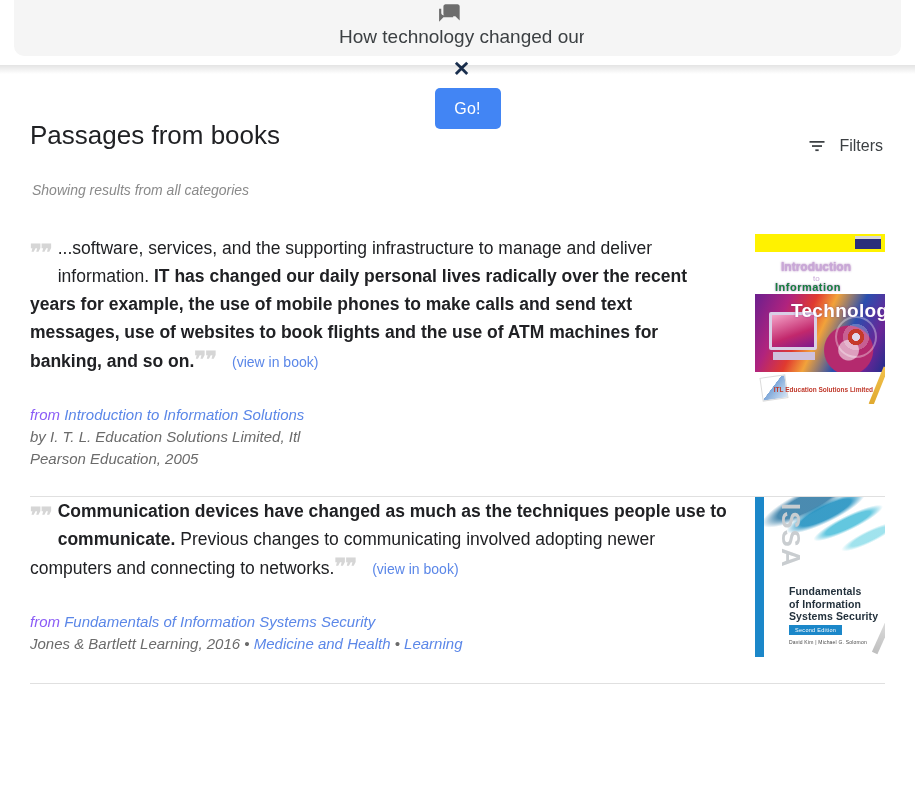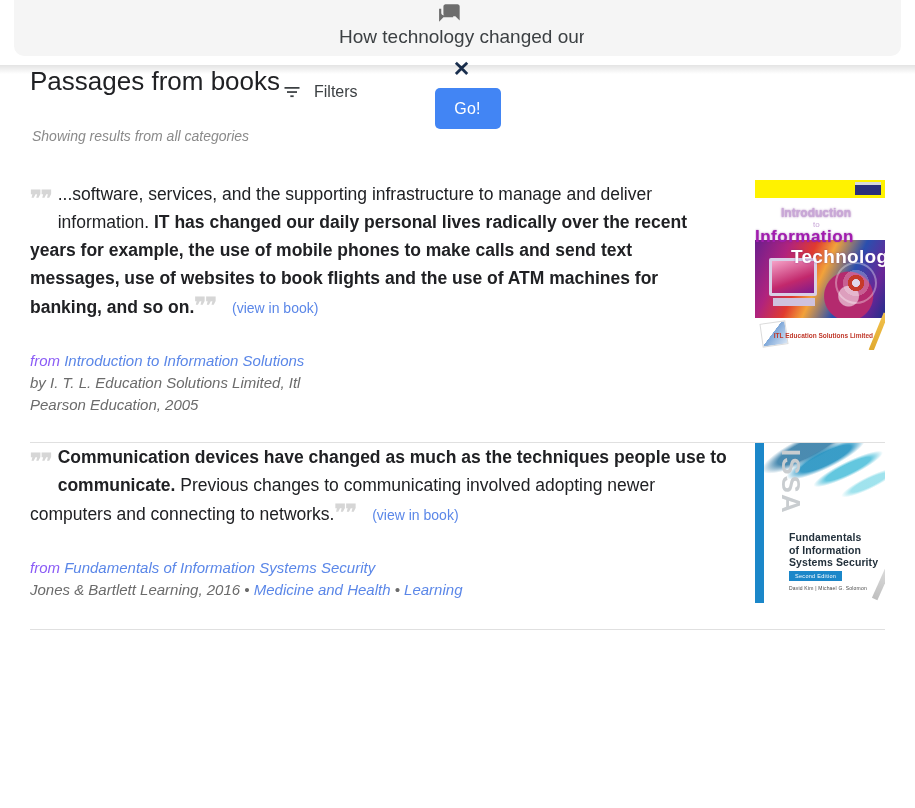--- a/index.html
+++ b/index.html
@@ -78,20 +78,22 @@
   }
 
   
   .page {
     padding: 0 30px;
     position: relative;
   }
   .title-row {
     display: flex;
     align-items: flex-start;
+    justify-content: space-between;
+    padding-top: 54px;
   }
   .page-title {
     font-size: 26px;
     color: #202124;
     font-weight: normal;
     margin: 0;
     line-height: 1.2;
   }
   .filters-btn {
     display: flex;
@@ -204,21 +206,21 @@
   .c1 .t1, .c1 .t2, .c1 .t3 {
     position: absolute;
     font-family: "Liberation Sans", sans-serif;
     font-weight: bold;
     color: #ffffff;
     text-shadow: 0 0 2px rgba(120,40,140,.7);
     white-space: nowrap;
   }
   .c1 .t1 { left: 26px; top: 26px; font-size: 12px; color: #c9a8d8; }
   .c1 .t1s { position: absolute; left: 58px; top: 40px; font-size: 8px; color: #c9a8d8; }
-  .c1 .t2 { left: 0; top: 47px; font-size: 17px; color: #a21caf; letter-spacing: .5px; }
+  .c1 .t2 { left: 20px; top: 47px; font-size: 11px; color: #15803d; letter-spacing: .5px; }
   .c1 .t3 { left: 36px; top: 66px; font-size: 19px; color: #ffffff; letter-spacing: .3px; z-index: 4; }
   .c1 .art {
     position: absolute; left: 0; top: 60px;
     width: 100%; height: 78px;
     background:
       radial-gradient(circle at 72% 72%, rgba(255,255,255,.55) 0 9%, rgba(0,0,0,0) 10%),
       radial-gradient(circle at 72% 72%, #b42a6e 0 22%, rgba(0,0,0,0) 23%),
       linear-gradient(115deg, #6b1f8e 0%, #b0237e 22%, #e03a2f 38%, #f2a23a 50%, #2a4fae 68%, #6a2597 86%, #1f2f8c 100%);
   }
   .c1 .screen {

